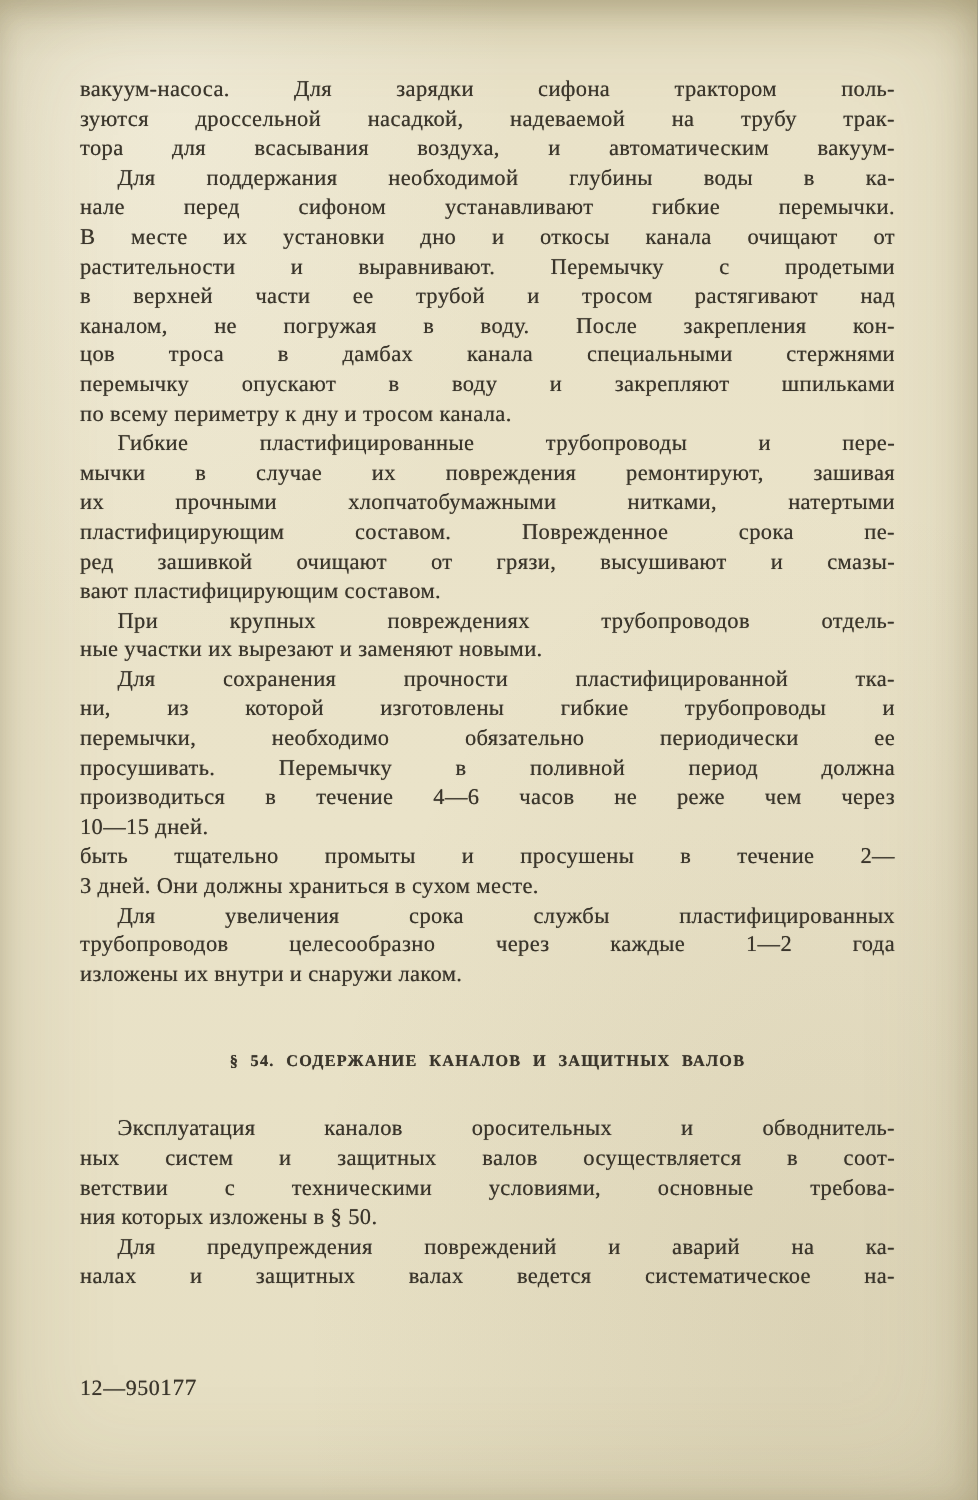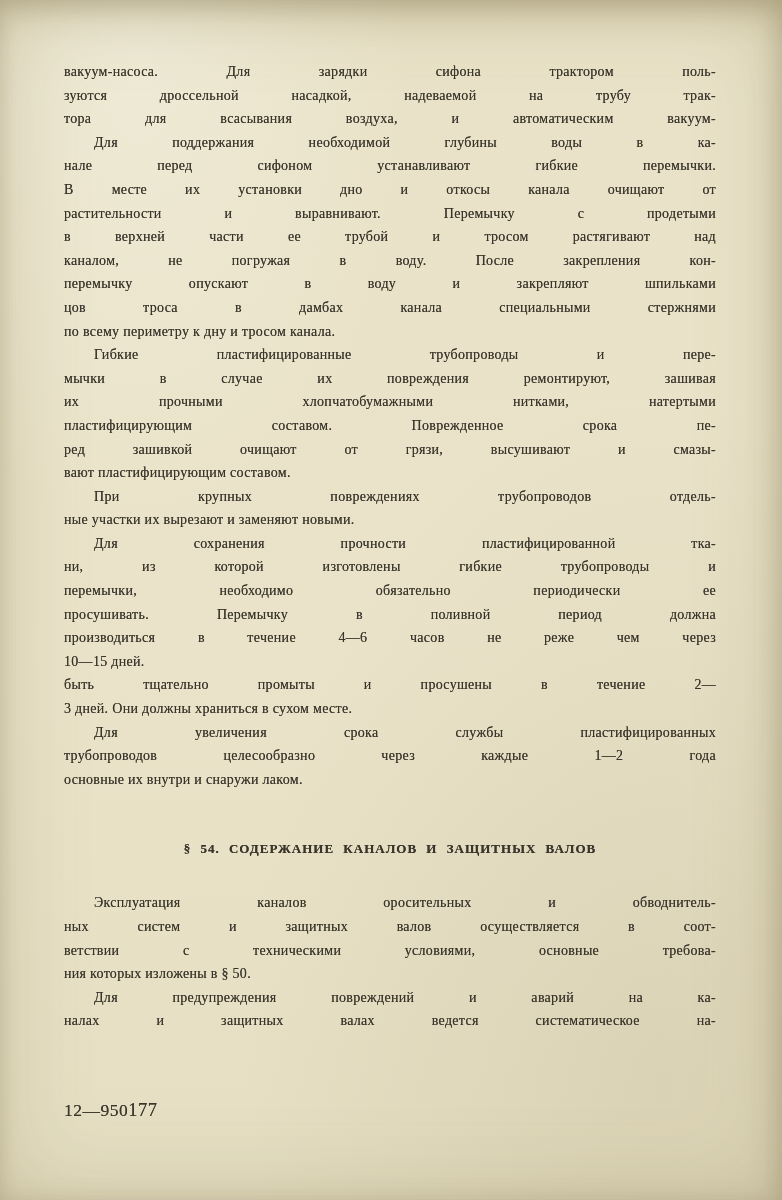--- a/index.html
+++ b/index.html
@@ -27,21 +27,21 @@
   .text-block {
     position: absolute;
     left: 64px;
     top: 60px;
     width: 652px;
   }
 
   .paragraph { margin: 0; }
 
   .line {
-    font-size: 14px;
+    font-size: 18px;
     line-height: 23.6px;
     letter-spacing: 0.3px;
     text-align: justify;
     text-align-last: justify;
     text-shadow: 0 0 0.6px rgba(58, 53, 43, 0.75);
   }
   .line.last { text-align-last: left; }
   .line.indent { text-indent: 30px; }
 
   .heading {
@@ -85,22 +85,22 @@
         <div class="line">зуются дроссельной насадкой, надеваемой на трубу трак-</div>
         <div class="line">тора для всасывания воздуха, и автоматическим вакуум-</div>
       </div>
       <div class="paragraph">
         <div class="line indent">Для поддержания необходимой глубины воды в ка-</div>
         <div class="line">нале перед сифоном устанавливают гибкие перемычки.</div>
         <div class="line">В месте их установки дно и откосы канала очищают от</div>
         <div class="line">растительности и выравнивают. Перемычку с продетыми</div>
         <div class="line">в верхней части ее трубой и тросом растягивают над</div>
         <div class="line">каналом, не погружая в воду. После закрепления кон-</div>
+        <div class="line">цов троса в дамбах канала специальными стержнями</div>
         <div class="line">перемычку опускают в воду и закрепляют шпильками</div>
-        <div class="line">цов троса в дамбах канала специальными стержнями</div>
         <div class="line last">по всему периметру к дну и тросом канала.</div>
       </div>
       <div class="paragraph">
         <div class="line indent">Гибкие пластифицированные трубопроводы и пере-</div>
         <div class="line">мычки в случае их повреждения ремонтируют, зашивая</div>
         <div class="line">их прочными хлопчатобумажными нитками, натертыми</div>
         <div class="line">пластифицирующим составом. Поврежденное срока пе-</div>
         <div class="line">ред зашивкой очищают от грязи, высушивают и смазы-</div>
         <div class="line last">вают пластифицирующим составом.</div>
       </div>
@@ -116,21 +116,21 @@
         <div class="line">производиться в течение 4—6 часов не реже чем через</div>
         <div class="line last">10—15 дней.</div>
       </div>
       <div class="paragraph">
         <div class="line">быть тщательно промыты и просушены в течение 2—</div>
         <div class="line last">3 дней. Они должны храниться в сухом месте.</div>
       </div>
       <div class="paragraph">
         <div class="line indent">Для увеличения срока службы пластифицированных</div>
         <div class="line">трубопроводов целесообразно через каждые 1—2 года</div>
-        <div class="line last">основные их внутри и снаружи лаком.</div>
+        <div class="line last">изложены их внутри и снаружи лаком.</div>
       </div>
       <div class="heading">§ 54. СОДЕРЖАНИЕ КАНАЛОВ И ЗАЩИТНЫХ ВАЛОВ</div>
       <div class="paragraph">
         <div class="line indent">Эксплуатация каналов оросительных и обводнитель-</div>
         <div class="line">ных систем и защитных валов осуществляется в соот-</div>
         <div class="line">ветствии с техническими условиями, основные требова-</div>
         <div class="line last">ния которых изложены в § 50.</div>
       </div>
       <div class="paragraph">
         <div class="line indent">Для предупреждения повреждений и аварий на ка-</div>

